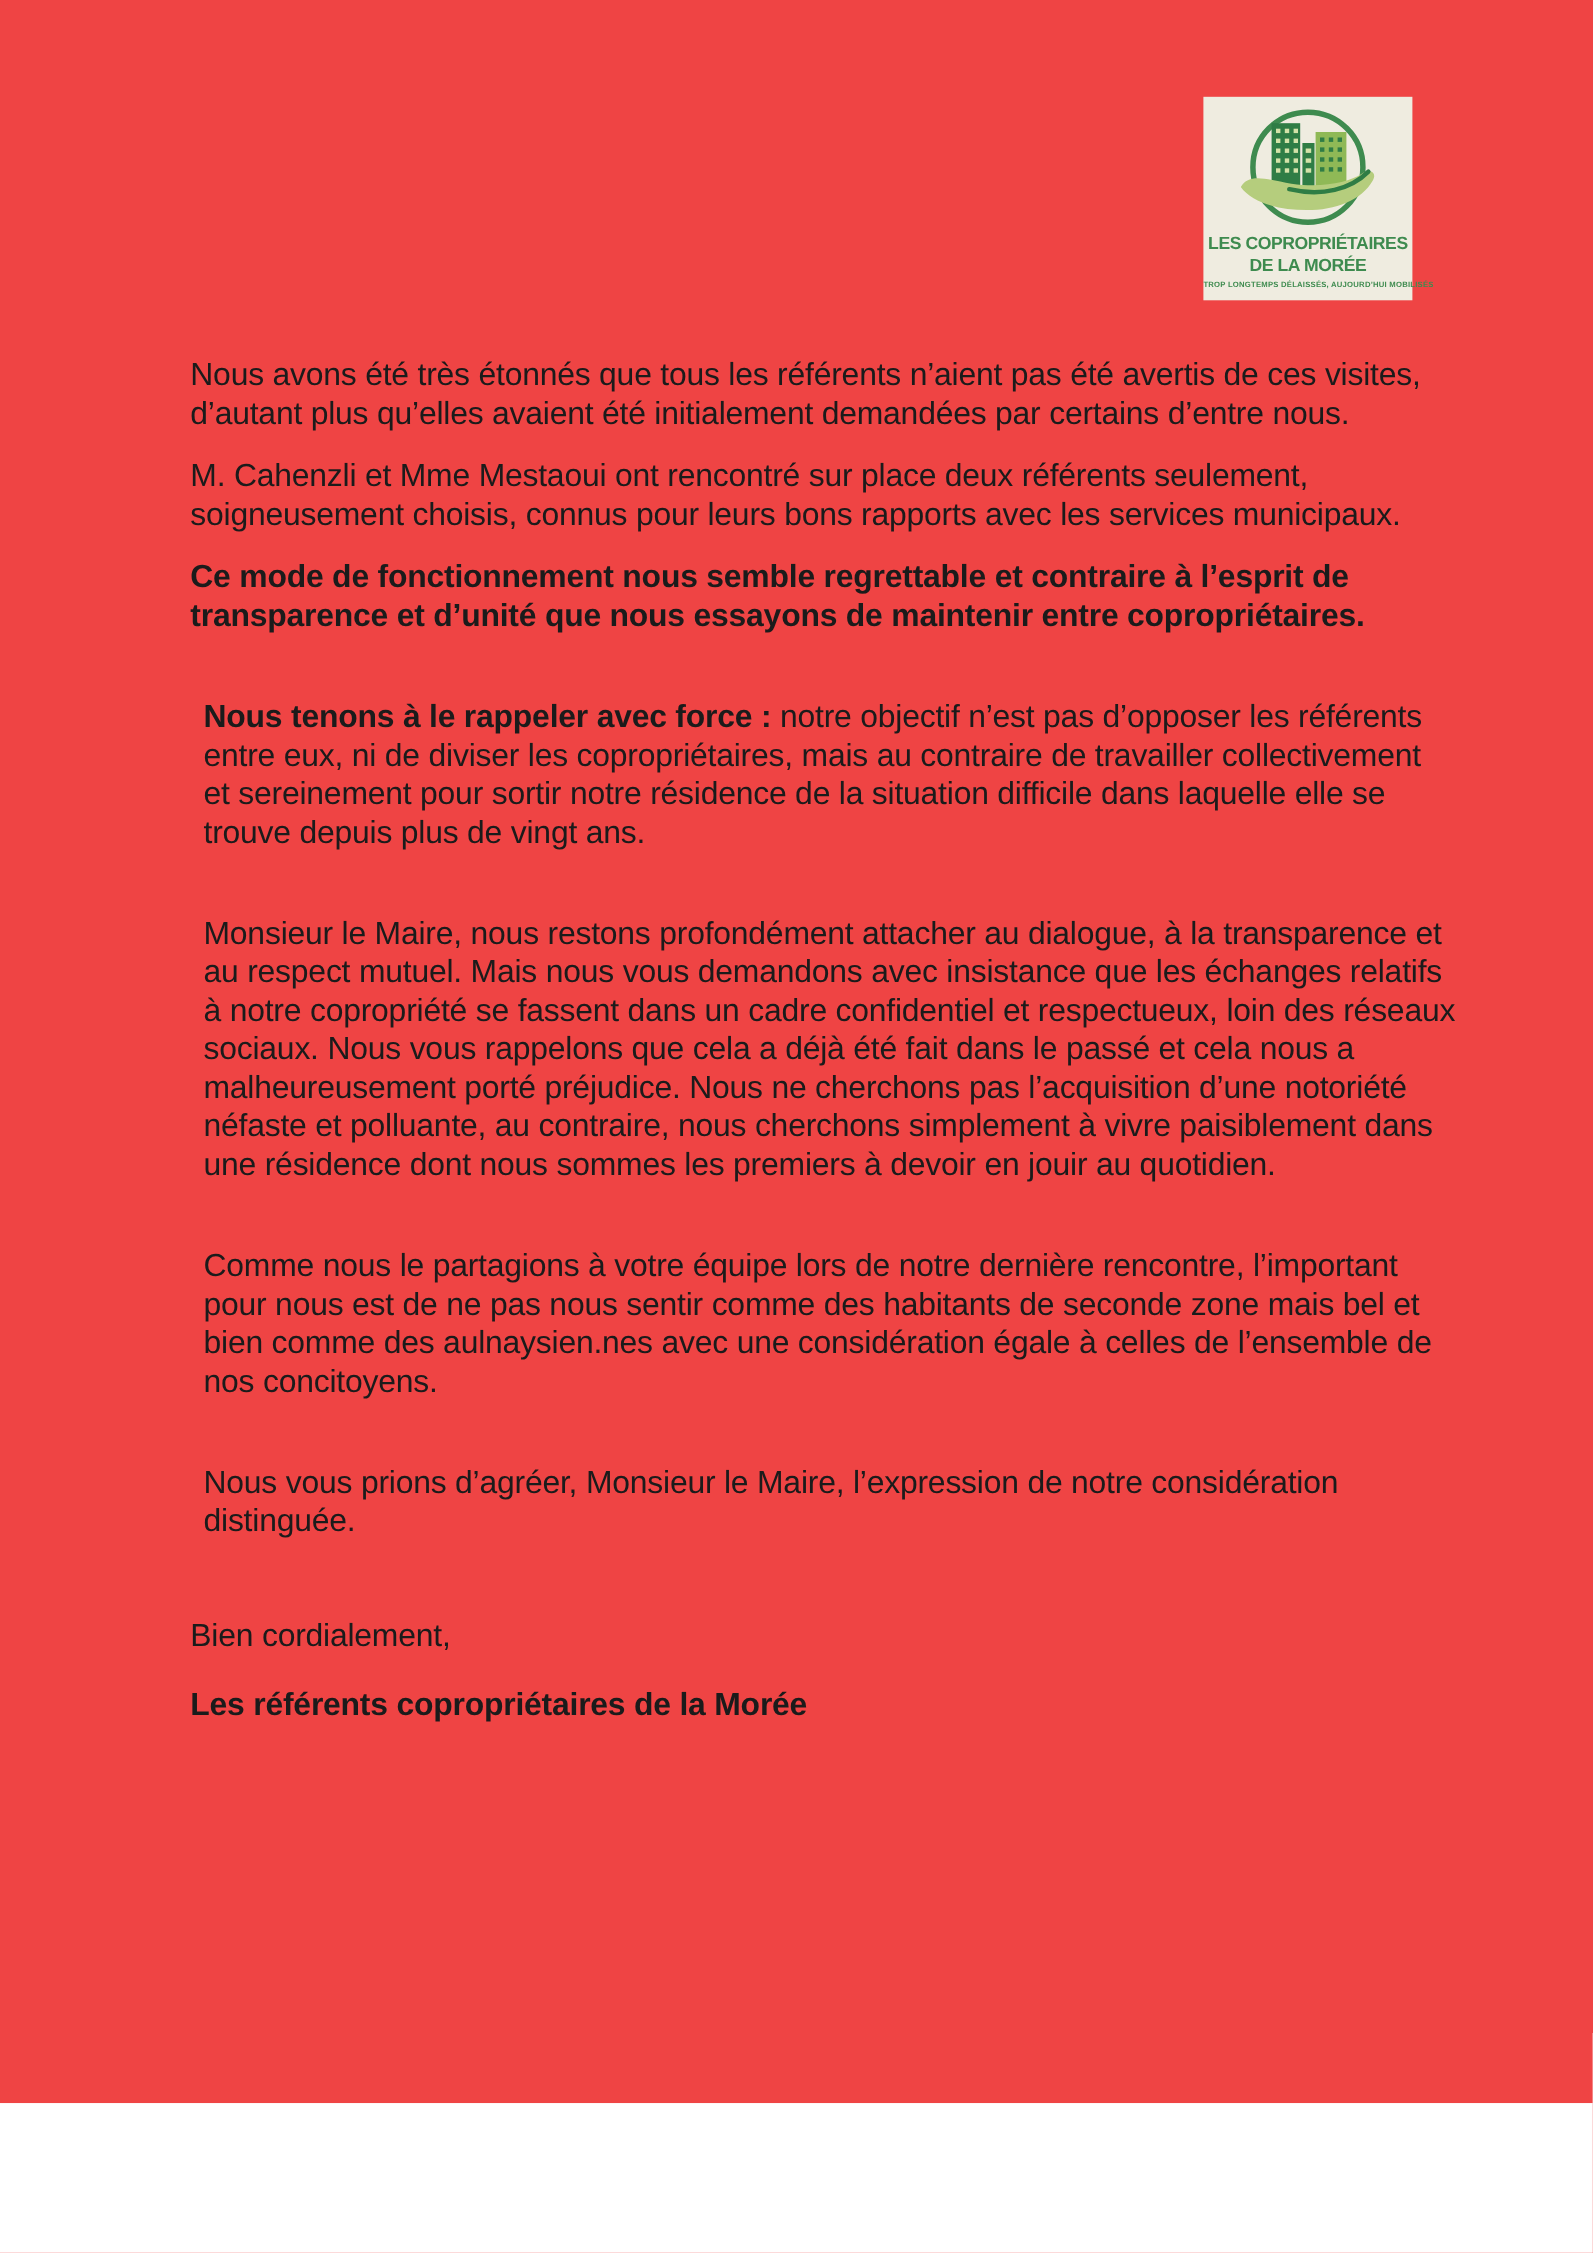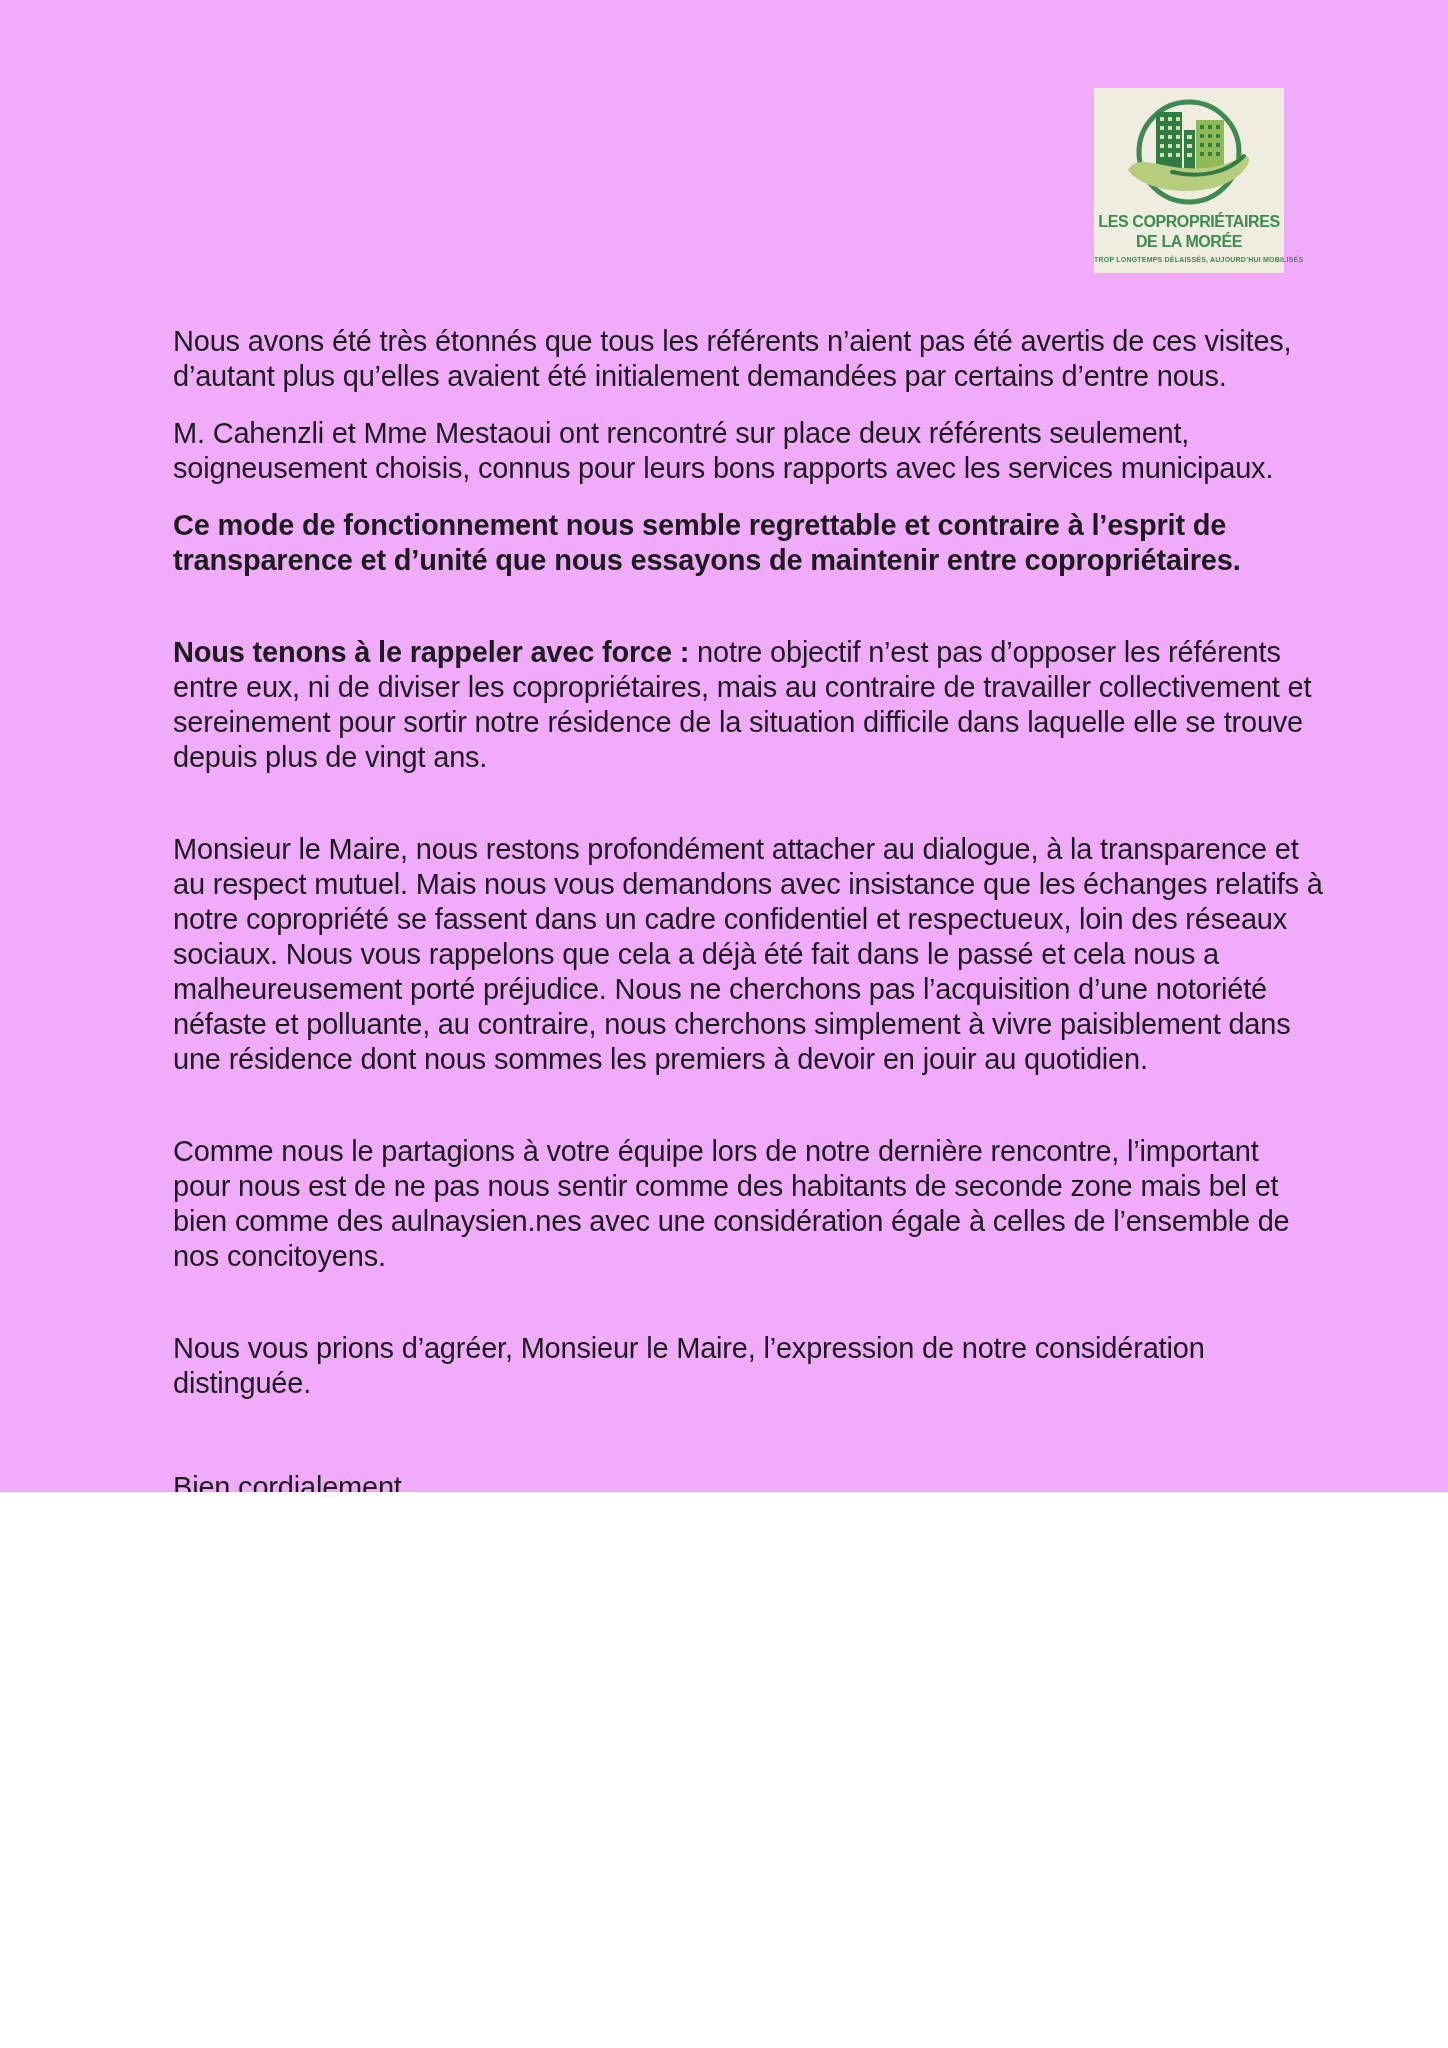--- a/index.html
+++ b/index.html
@@ -1,20 +1,20 @@
 <!DOCTYPE html>
 <html><head>
 <meta charset="utf-8">
 <style>
   html, body { margin: 0; padding: 0; background: #ffffff; }
   .page {
     position: relative;
     width: 1448px;
-    height: 1492px;
-    background: #f0abfc;
+    height: 1912px;
+    background: #ef4444;
     font-family: "Liberation Sans", sans-serif;
     color: #1b1b1b;
     overflow: hidden;
   }
   
   .logo {
     position: absolute;
     left: 1094px;
     top: 88px;
     width: 190px;
@@ -45,21 +45,21 @@
   .content {
     position: absolute;
     left: 173px;
     top: 324px;
     width: 1150px;
     font-size: 29px;
     line-height: 35px;
     letter-spacing: -0.2px;
   }
   .content p { margin: 0 0 22px; }
-  .content p.sp-blank   { margin-top: 57px; }
+  .content p.sp-blank   { margin-top: 57px; margin-left: 12px; }
   .content p.sp-closing { margin-top: 69px; margin-bottom: 0; }
   .content p.sp-cont    { margin-top: 28px; }
   .content .b { font-weight: bold; }
 </style>
 </head>
 <body>
 
 <div class="page">
 
   <div class="logo">

